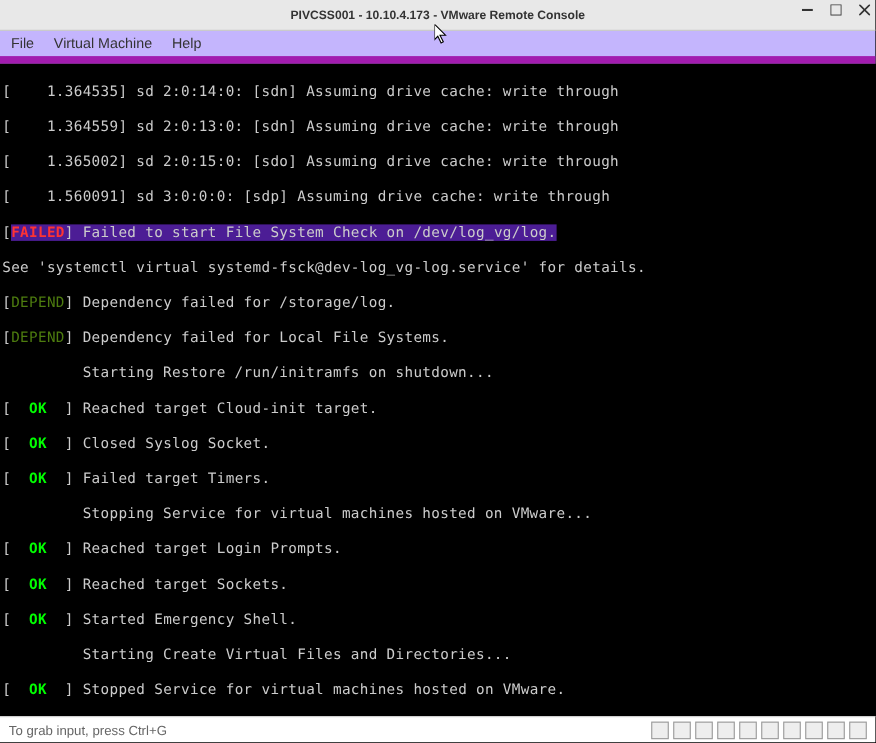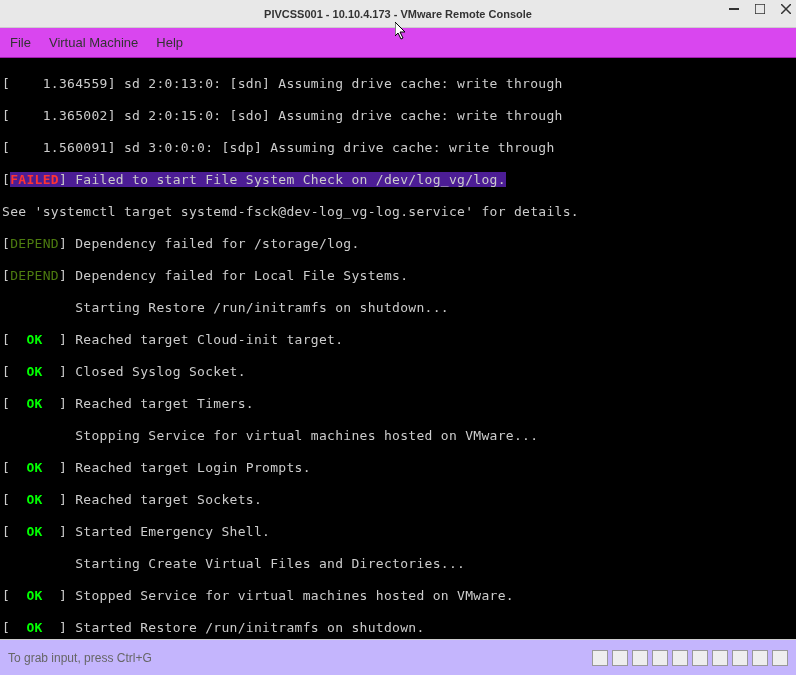--- a/index.html
+++ b/index.html
@@ -40,27 +40,27 @@
       width: 12px;
       height: 12px;
       display: flex;
       align-items: center;
       justify-content: center;
       font-family: sans-serif;
       font-size: 12px;
       cursor: pointer;
     }
     .menubar {
-      background: #d946ef;
+      background: #c4b5fd;
       height: 30px;
       display: flex;
       align-items: center;
       padding: 0 10px;
       gap: 18px;
-      border-bottom: 1px solid #a21caf;
+      border-bottom: 7px solid #a21caf;
     }
     .menu-item {
       font-family: sans-serif;
       font-size: 13px;
       color: #333;
       cursor: pointer;
     }
     .terminal {
       background: #000;
       color: #ccc;
@@ -75,22 +75,22 @@
     .ok { color: #00ff00; font-weight: bold; }
     .failed { color: #ff3333; font-weight: bold; }
     .depend { color: #4d7c0f; font-weight: normal; }
     .msg { color: #ccc; }
     .highlight { background: #4c1d95; color: #000; }
     .statusbar {
       position: absolute;
       bottom: 0;
       left: 0;
       right: 0;
-      height: 36px;
-      background: #c4b5fd;
+      height: 24px;
+      background: #ffffff;
       border-top: 1px solid #ccc;
       display: flex;
       align-items: center;
       justify-content: space-between;
       padding: 0 8px;
     }
     .statusbar-text {
       font-family: sans-serif;
       font-size: 12px;
       color: #666;
@@ -145,31 +145,32 @@
     </svg>
 </div>
 
 <div class="menubar">
   <span class="menu-item">File</span>
   <span class="menu-item">Virtual Machine</span>
   <span class="menu-item">Help</span>
 </div>
 
 <div class="terminal">
+<span class="line"><span>[    1.364535] sd 2:0:14:0: [sdn] Assuming drive cache: write through</span></span>
 <span class="line"><span>[    1.364559] sd 2:0:13:0: [sdn] Assuming drive cache: write through</span></span>
 <span class="line"><span>[    1.365002] sd 2:0:15:0: [sdo] Assuming drive cache: write through</span></span>
 <span class="line"><span>[    1.560091] sd 3:0:0:0: [sdp] Assuming drive cache: write through</span></span>
 <span class="line"><span class="bracket">[</span><span class="highlight"><span class="failed">FAILED</span><span class="msg">] Failed to start File System Check on /dev/log_vg/log.</span></span></span>
-<span class="line"><span>See 'systemctl target systemd-fsck@dev-log_vg-log.service' for details.</span></span>
+<span class="line"><span>See 'systemctl virtual systemd-fsck@dev-log_vg-log.service' for details.</span></span>
 <span class="line"><span class="bracket">[</span><span class="depend">DEPEND</span><span class="msg">] Dependency failed for /storage/log.</span></span>
 <span class="line"><span class="bracket">[</span><span class="depend">DEPEND</span><span class="msg">] Dependency failed for Local File Systems.</span></span>
 <span class="line"><span>        </span><span> Starting Restore /run/initramfs on shutdown...</span></span>
 <span class="line"><span class="bracket">[</span><span class="ok">  OK  </span><span class="msg">] Reached target Cloud-init target.</span></span>
 <span class="line"><span class="bracket">[</span><span class="ok">  OK  </span><span class="msg">] Closed Syslog Socket.</span></span>
-<span class="line"><span class="bracket">[</span><span class="ok">  OK  </span><span class="msg">] Reached target Timers.</span></span>
+<span class="line"><span class="bracket">[</span><span class="ok">  OK  </span><span class="msg">] Failed target Timers.</span></span>
 <span class="line"><span>        </span><span> Stopping Service for virtual machines hosted on VMware...</span></span>
 <span class="line"><span class="bracket">[</span><span class="ok">  OK  </span><span class="msg">] Reached target Login Prompts.</span></span>
 <span class="line"><span class="bracket">[</span><span class="ok">  OK  </span><span class="msg">] Reached target Sockets.</span></span>
 <span class="line"><span class="bracket">[</span><span class="ok">  OK  </span><span class="msg">] Started Emergency Shell.</span></span>
 <span class="line"><span>        </span><span> Starting Create Virtual Files and Directories...</span></span>
 <span class="line"><span class="bracket">[</span><span class="ok">  OK  </span><span class="msg">] Stopped Service for virtual machines hosted on VMware.</span></span>
 <span class="line"><span class="bracket">[</span><span class="ok">  OK  </span><span class="msg">] Started Restore /run/initramfs on shutdown.</span></span>
 
 
 

